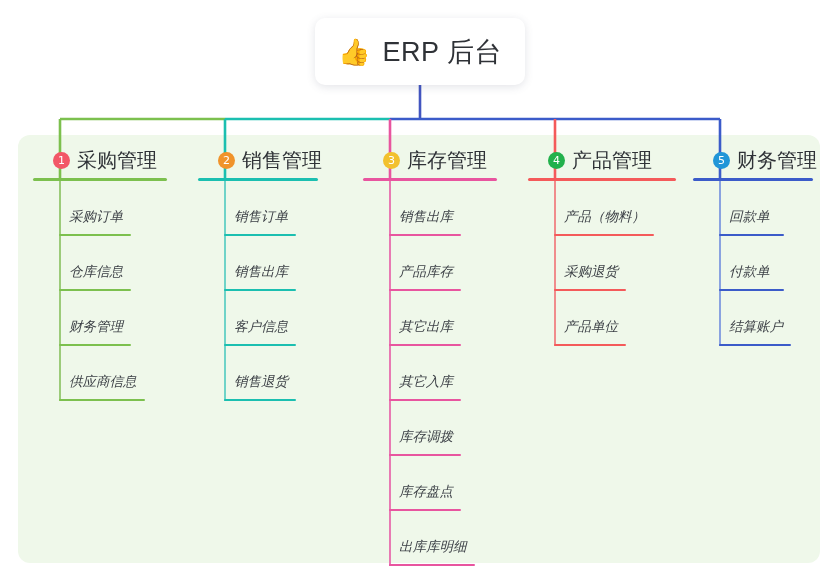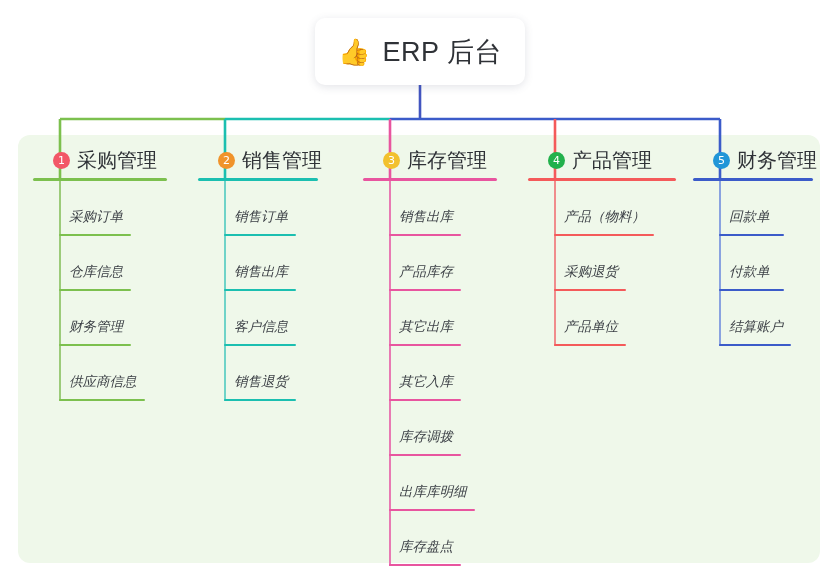--- a/index.html
+++ b/index.html
@@ -169,27 +169,27 @@
         </div>
         <div class="leaf">
           <span class="leaf-label">其它入库</span>
           <div class="leaf-rule" style="background: rgb(232, 85, 159); width: 72px;"></div>
         </div>
         <div class="leaf">
           <span class="leaf-label">库存调拨</span>
           <div class="leaf-rule" style="background: rgb(232, 85, 159); width: 72px;"></div>
         </div>
         <div class="leaf">
+          <span class="leaf-label">库存盘点</span>
+          <div class="leaf-rule" style="background: rgb(232, 85, 159); width: 72px;"></div>
+        </div>
+        <div class="leaf">
           <span class="leaf-label">出库库明细</span>
           <div class="leaf-rule" style="background: rgb(232, 85, 159); width: 86px;"></div>
         </div>
-        <div class="leaf">
-          <span class="leaf-label">库存盘点</span>
-          <div class="leaf-rule" style="background: rgb(232, 85, 159); width: 72px;"></div>
-        </div>
       </div>
       <div class="col" style="left: 528px; top: 147px;">
         <div class="col-head">
           <span class="badge" style="background: rgb(34, 177, 76);">4</span>
           <span class="col-title">产品管理</span>
         </div>
         <div class="head-rule" style="background: rgb(244, 90, 90); width: 148px;"></div>
         <div class="spine" style="background: rgb(240, 140, 140); left: 26px; top: 34px; height: 165px;"></div>
         <div class="leaf">
           <span class="leaf-label">产品（物料）</span>

